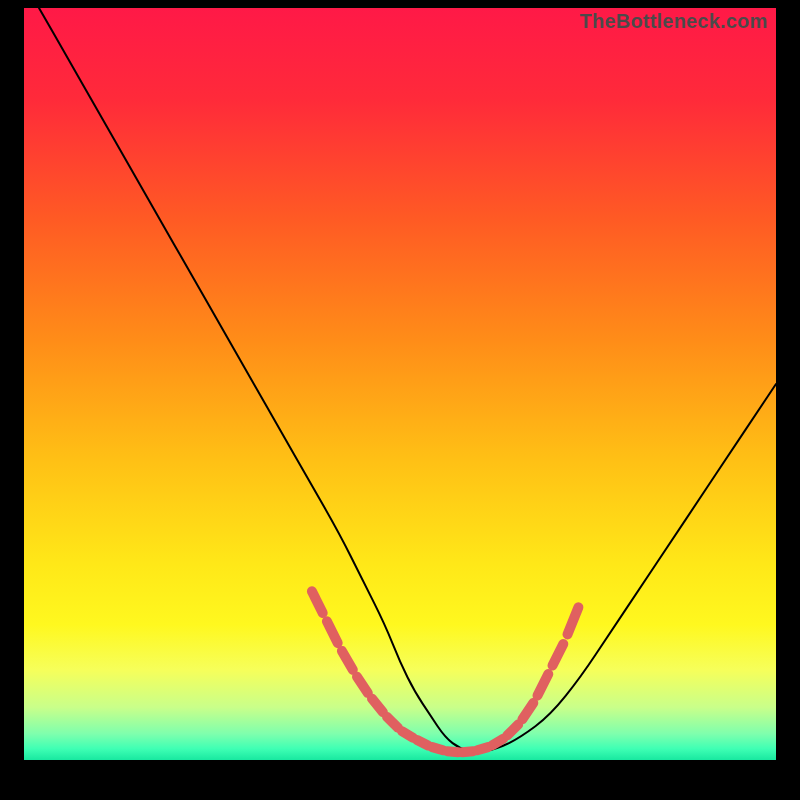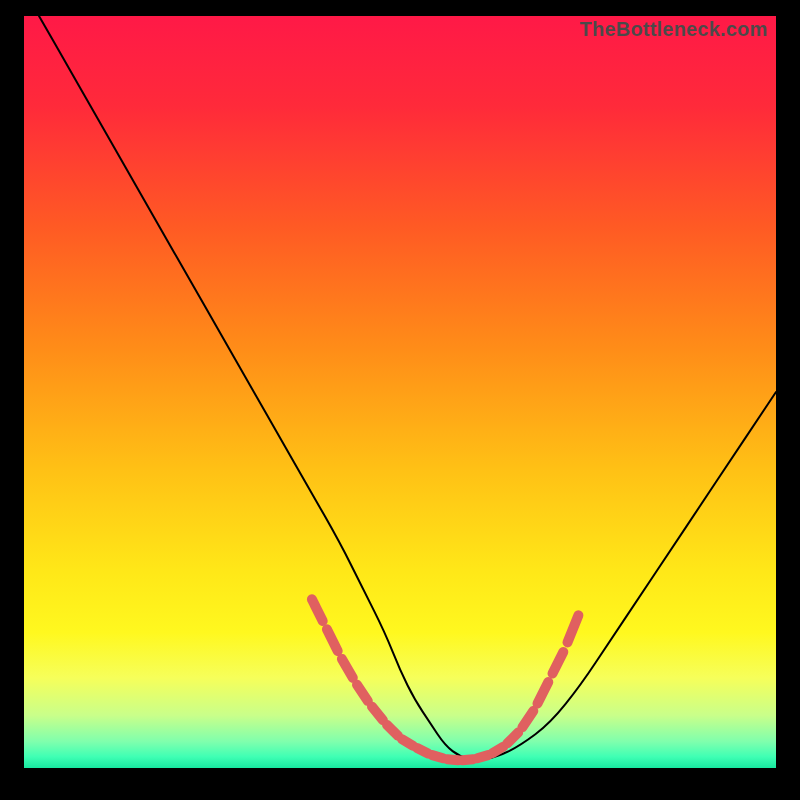--- a/index.html
+++ b/index.html
@@ -7,21 +7,21 @@
     padding: 0;
     width: 800px;
     height: 800px;
     background: #000;
     overflow: hidden;
     font-family: Arial, Helvetica, sans-serif;
   }
   .frame {
     position: absolute;
     left: 24px;
-    top: 16px;
+    top: 8px;
     width: 752px;
     height: 704px;
     background: #000;
   }
   .plot-area {
     position: absolute;
     left: 0;
     top: 0;
     width: 752px;
     height: 752px;

